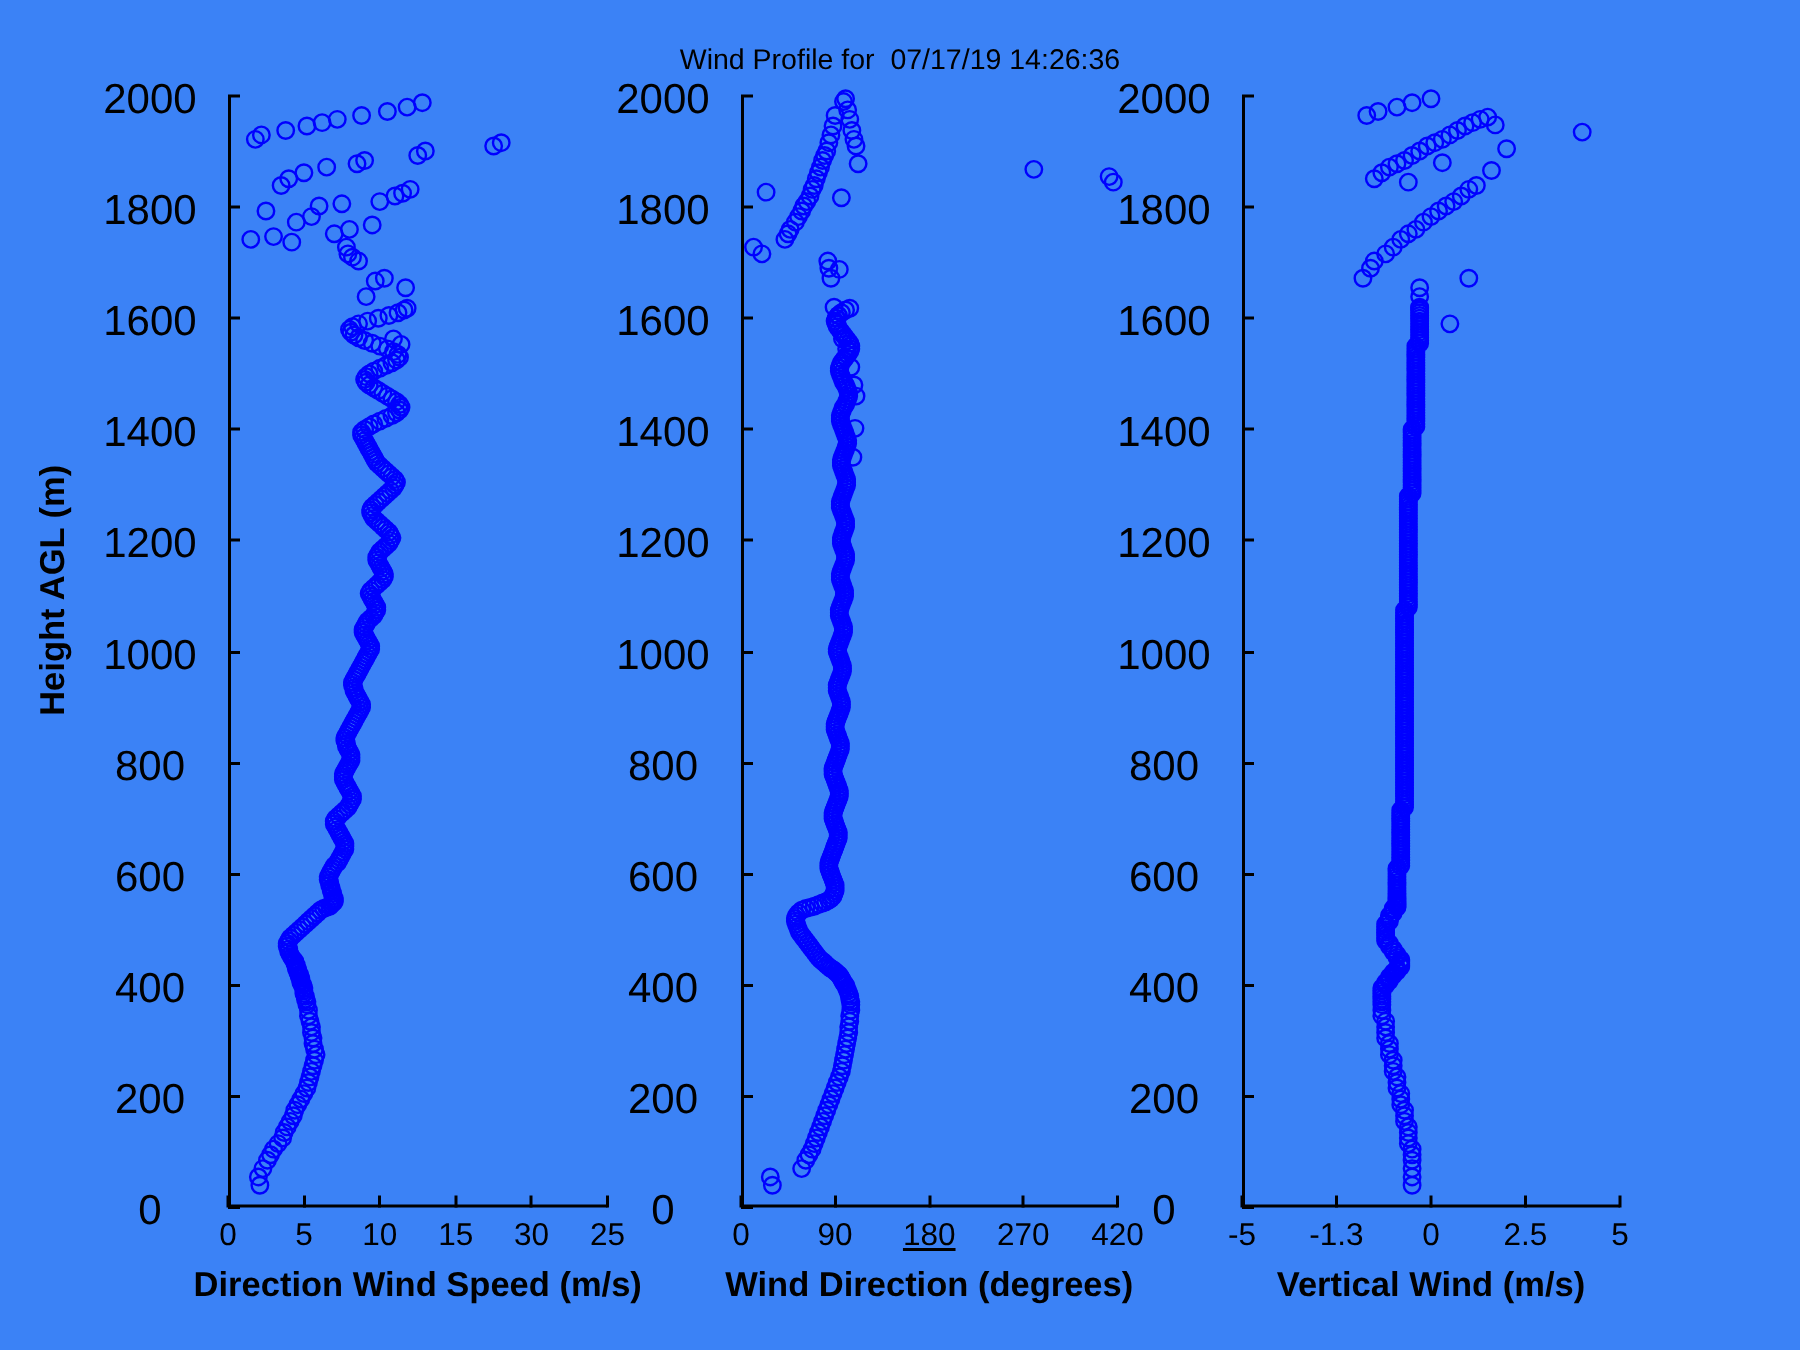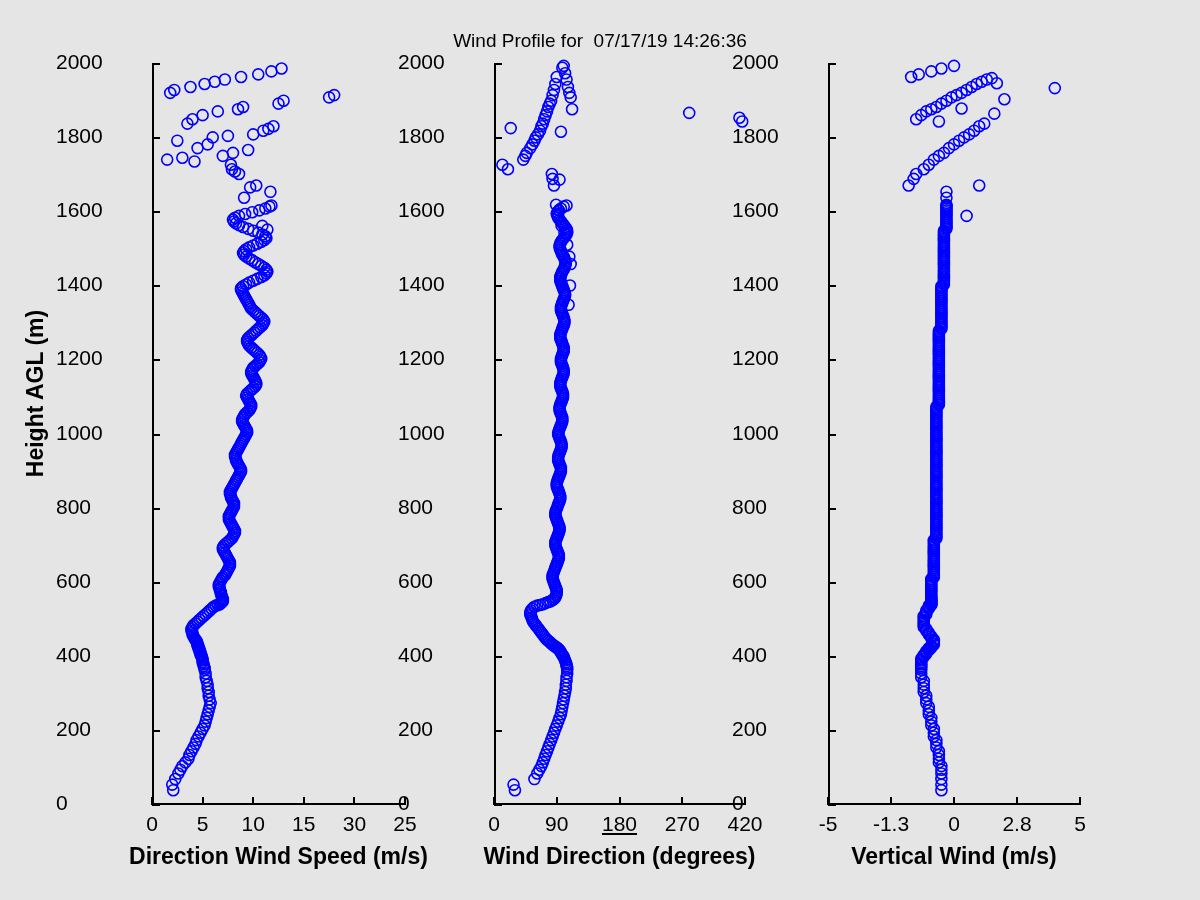--- a/index.html
+++ b/index.html
@@ -6,21 +6,21 @@
   html,body{margin:0;padding:0;}
   body{
     width:1200px;height:900px;
     background:#ffffff;
     font-family:"Liberation Sans", sans-serif;
     overflow:hidden;
     position:relative;
   }
   #figure{
     position:absolute;left:0;top:0;width:1200px;height:900px;
-    background:#e5e5e5;
+    background:#3b82f6;
   }
   #fig-title{
     position:absolute;
     left:0;top:30px;width:1200px;
     text-align:center;
     font-size:19px;
     color:#000;
     font-family:"Liberation Sans", sans-serif;
     white-space:pre;
   }
@@ -28,22 +28,22 @@
   .plotbox{
     position:absolute;
     border-left:2px solid #000;
     border-bottom:2px solid #000;
     box-sizing:border-box;
     background:transparent;
   }
   .markers{position:absolute;left:0;top:0;overflow:visible;}
   .ytick-label{
     position:absolute;
-    text-align:left;
-    font-size:21px;
+    text-align:center;
+    font-size:28px;
     color:#000;
     white-space:nowrap;
     font-family:"Liberation Sans", sans-serif;
   }
   .xtick-label{
     position:absolute;
     text-align:center;
     font-size:21px;
     color:#000;
     white-space:nowrap;
@@ -867,21 +867,21 @@
       <div class="ytick-label" style="left: -96px; width: 88px; top: 60.1px;">1800</div>
       <div class="tick" style="left: 0px; top: -1px; width: 8px; height: 2px;"></div>
       <div class="ytick-label" style="left: -96px; width: 88px; top: -14px;">2000</div>
       <div class="tick" style="left: -1px; top: 733px; width: 2px; height: 8px;"></div>
       <div class="xtick-label" style="left: -50px; width: 100px; top: 748px;">-5</div>
       <div class="tick" style="left: 62px; top: 733px; width: 2px; height: 8px;"></div>
       <div class="xtick-label" style="left: 13px; width: 100px; top: 748px;">-1.3</div>
       <div class="tick" style="left: 125px; top: 733px; width: 2px; height: 8px;"></div>
       <div class="xtick-label" style="left: 76px; width: 100px; top: 748px;">0</div>
       <div class="tick" style="left: 188px; top: 733px; width: 2px; height: 8px;"></div>
-      <div class="xtick-label" style="left: 139px; width: 100px; top: 748px;">2.8</div>
+      <div class="xtick-label" style="left: 139px; width: 100px; top: 748px;">2.5</div>
       <div class="tick" style="left: 251px; top: 733px; width: 2px; height: 8px;"></div>
       <div class="xtick-label" style="left: 202px; width: 100px; top: 748px;">5</div>
       <div class="xlabel" style="left: -94px; width: 440px; top: 779px;">Vertical Wind (m/s)</div>
       <svg class="markers" width="272" height="761" viewBox="-10 -10 272 761" style="left: -10px; top: -10px;">
         <circle cx="113.40" cy="726.18" r="5.5" fill="none" stroke="#0000ff" stroke-width="1.6"></circle>
         <circle cx="113.40" cy="720.62" r="5.5" fill="none" stroke="#0000ff" stroke-width="1.6"></circle>
         <circle cx="113.40" cy="715.07" r="5.5" fill="none" stroke="#0000ff" stroke-width="1.6"></circle>
         <circle cx="113.40" cy="709.51" r="5.5" fill="none" stroke="#0000ff" stroke-width="1.6"></circle>
         <circle cx="113.40" cy="705.80" r="5.5" fill="none" stroke="#0000ff" stroke-width="1.6"></circle>
         <circle cx="113.40" cy="702.10" r="5.5" fill="none" stroke="#0000ff" stroke-width="1.6"></circle>

